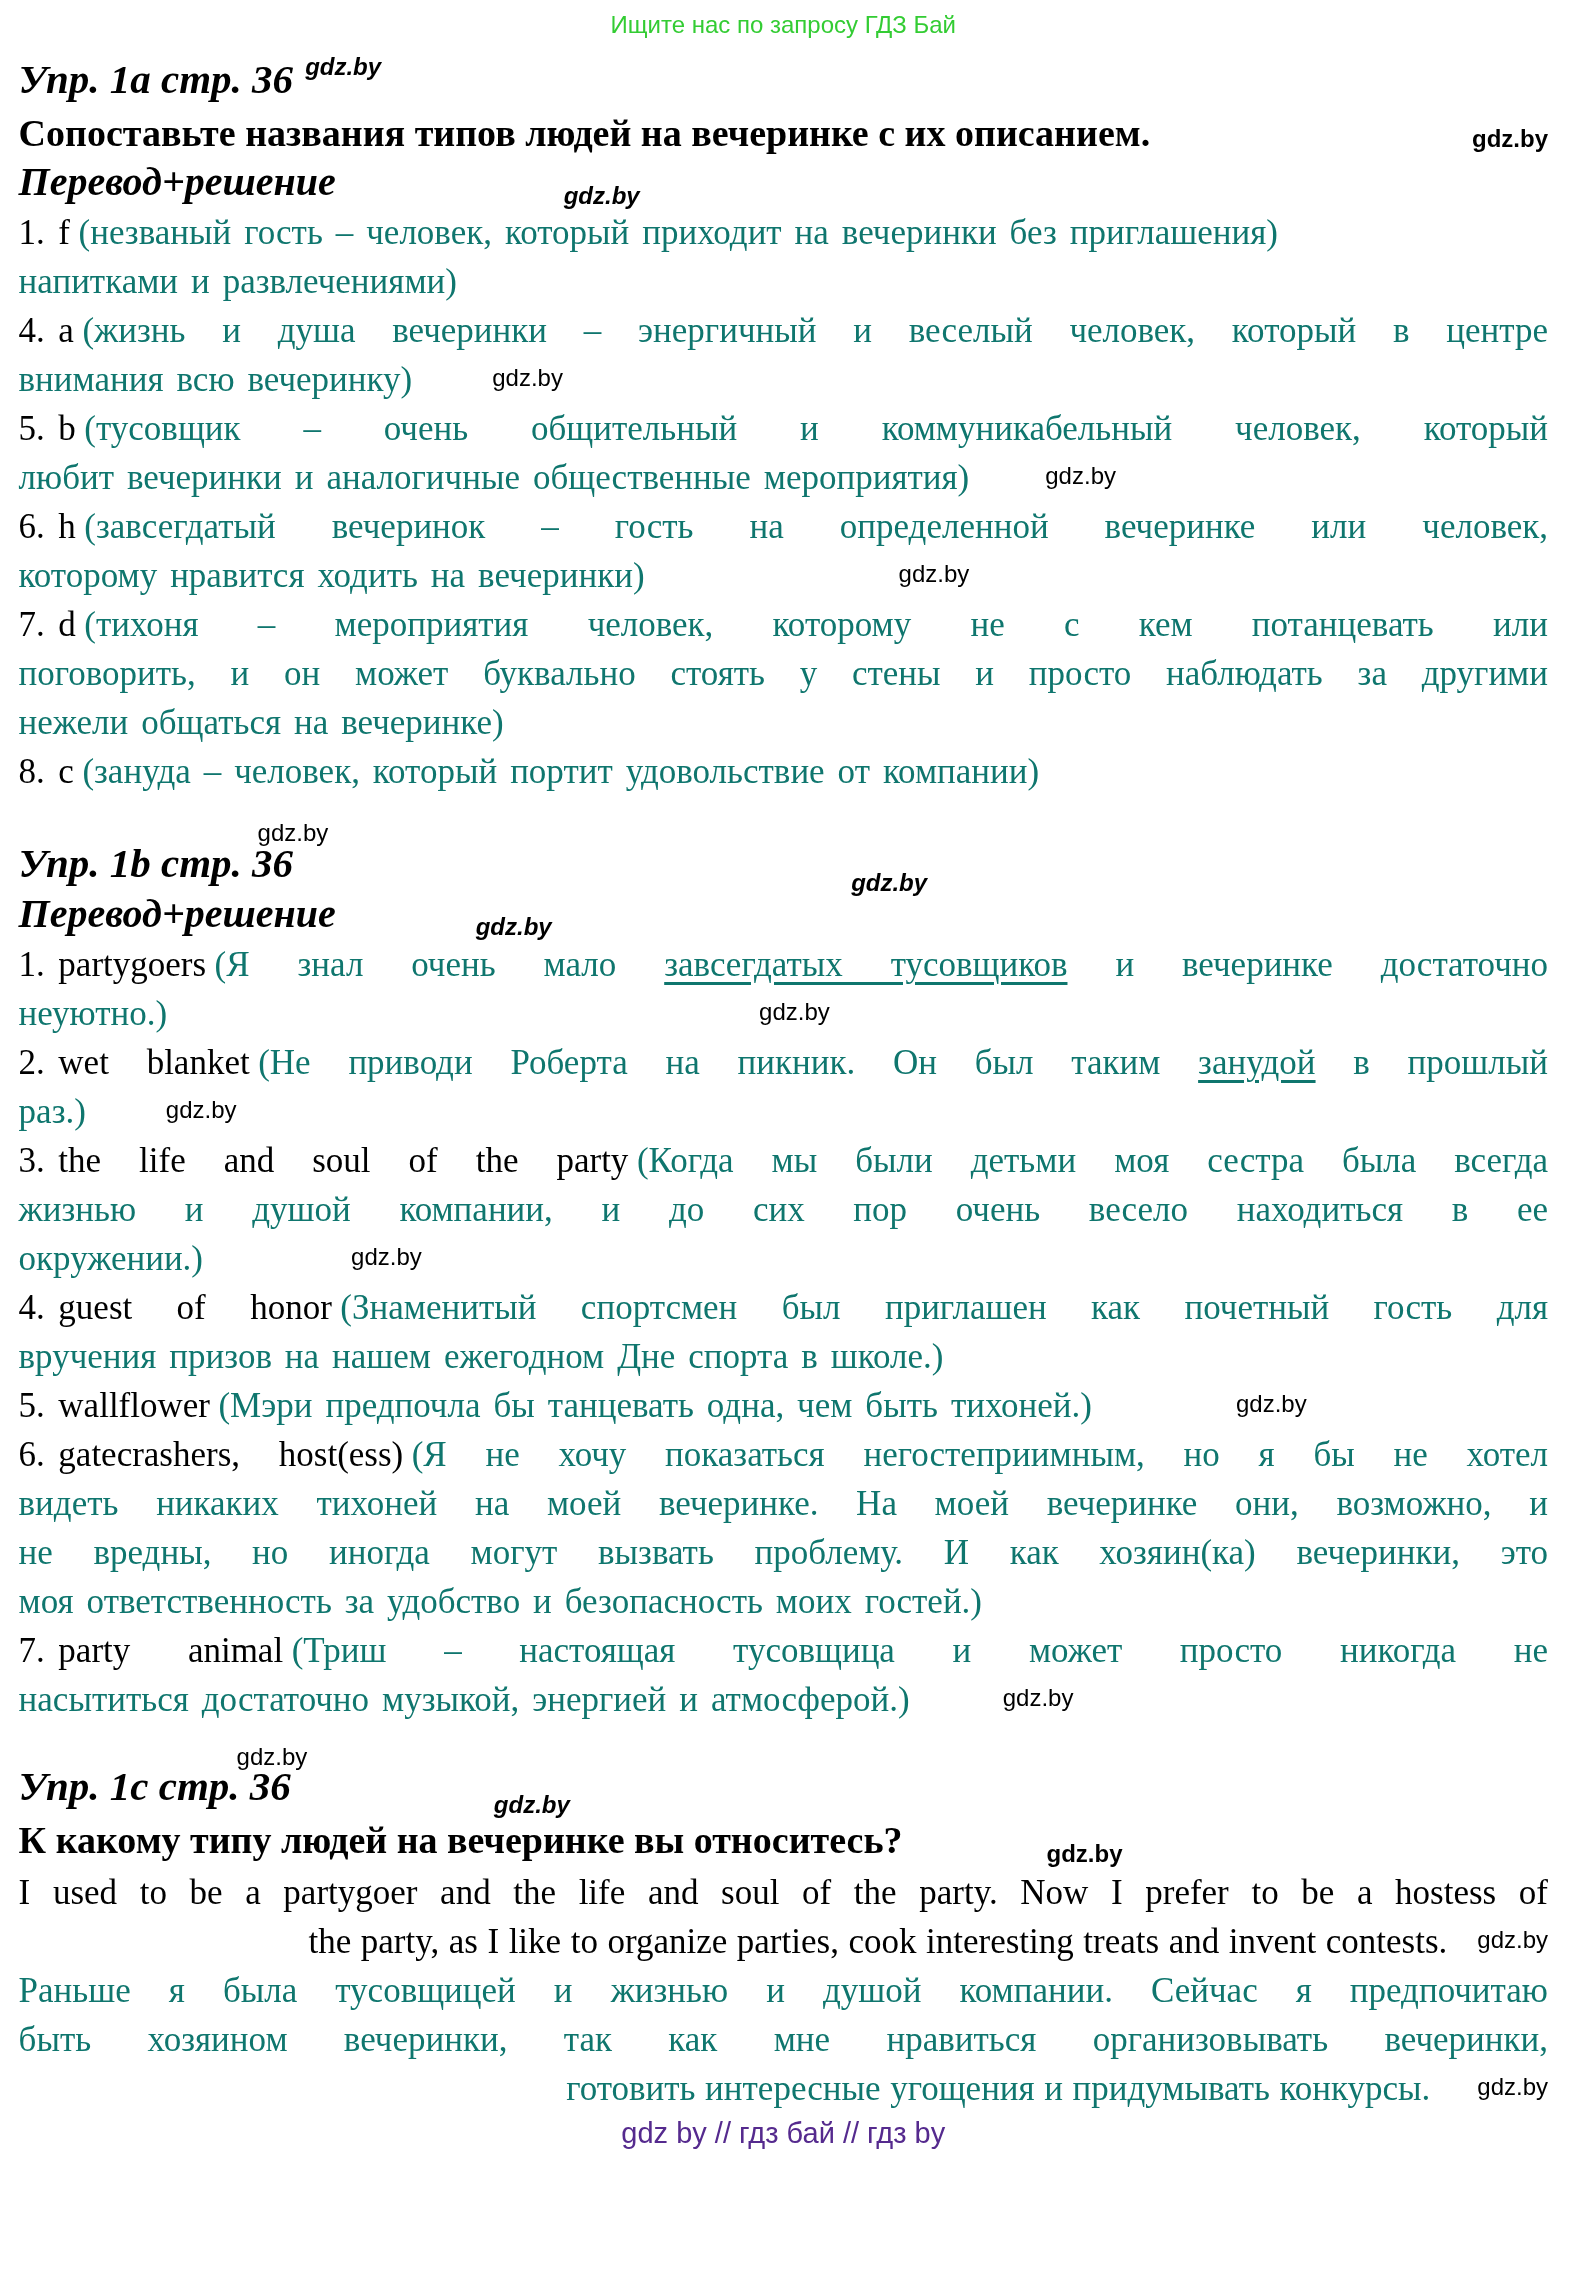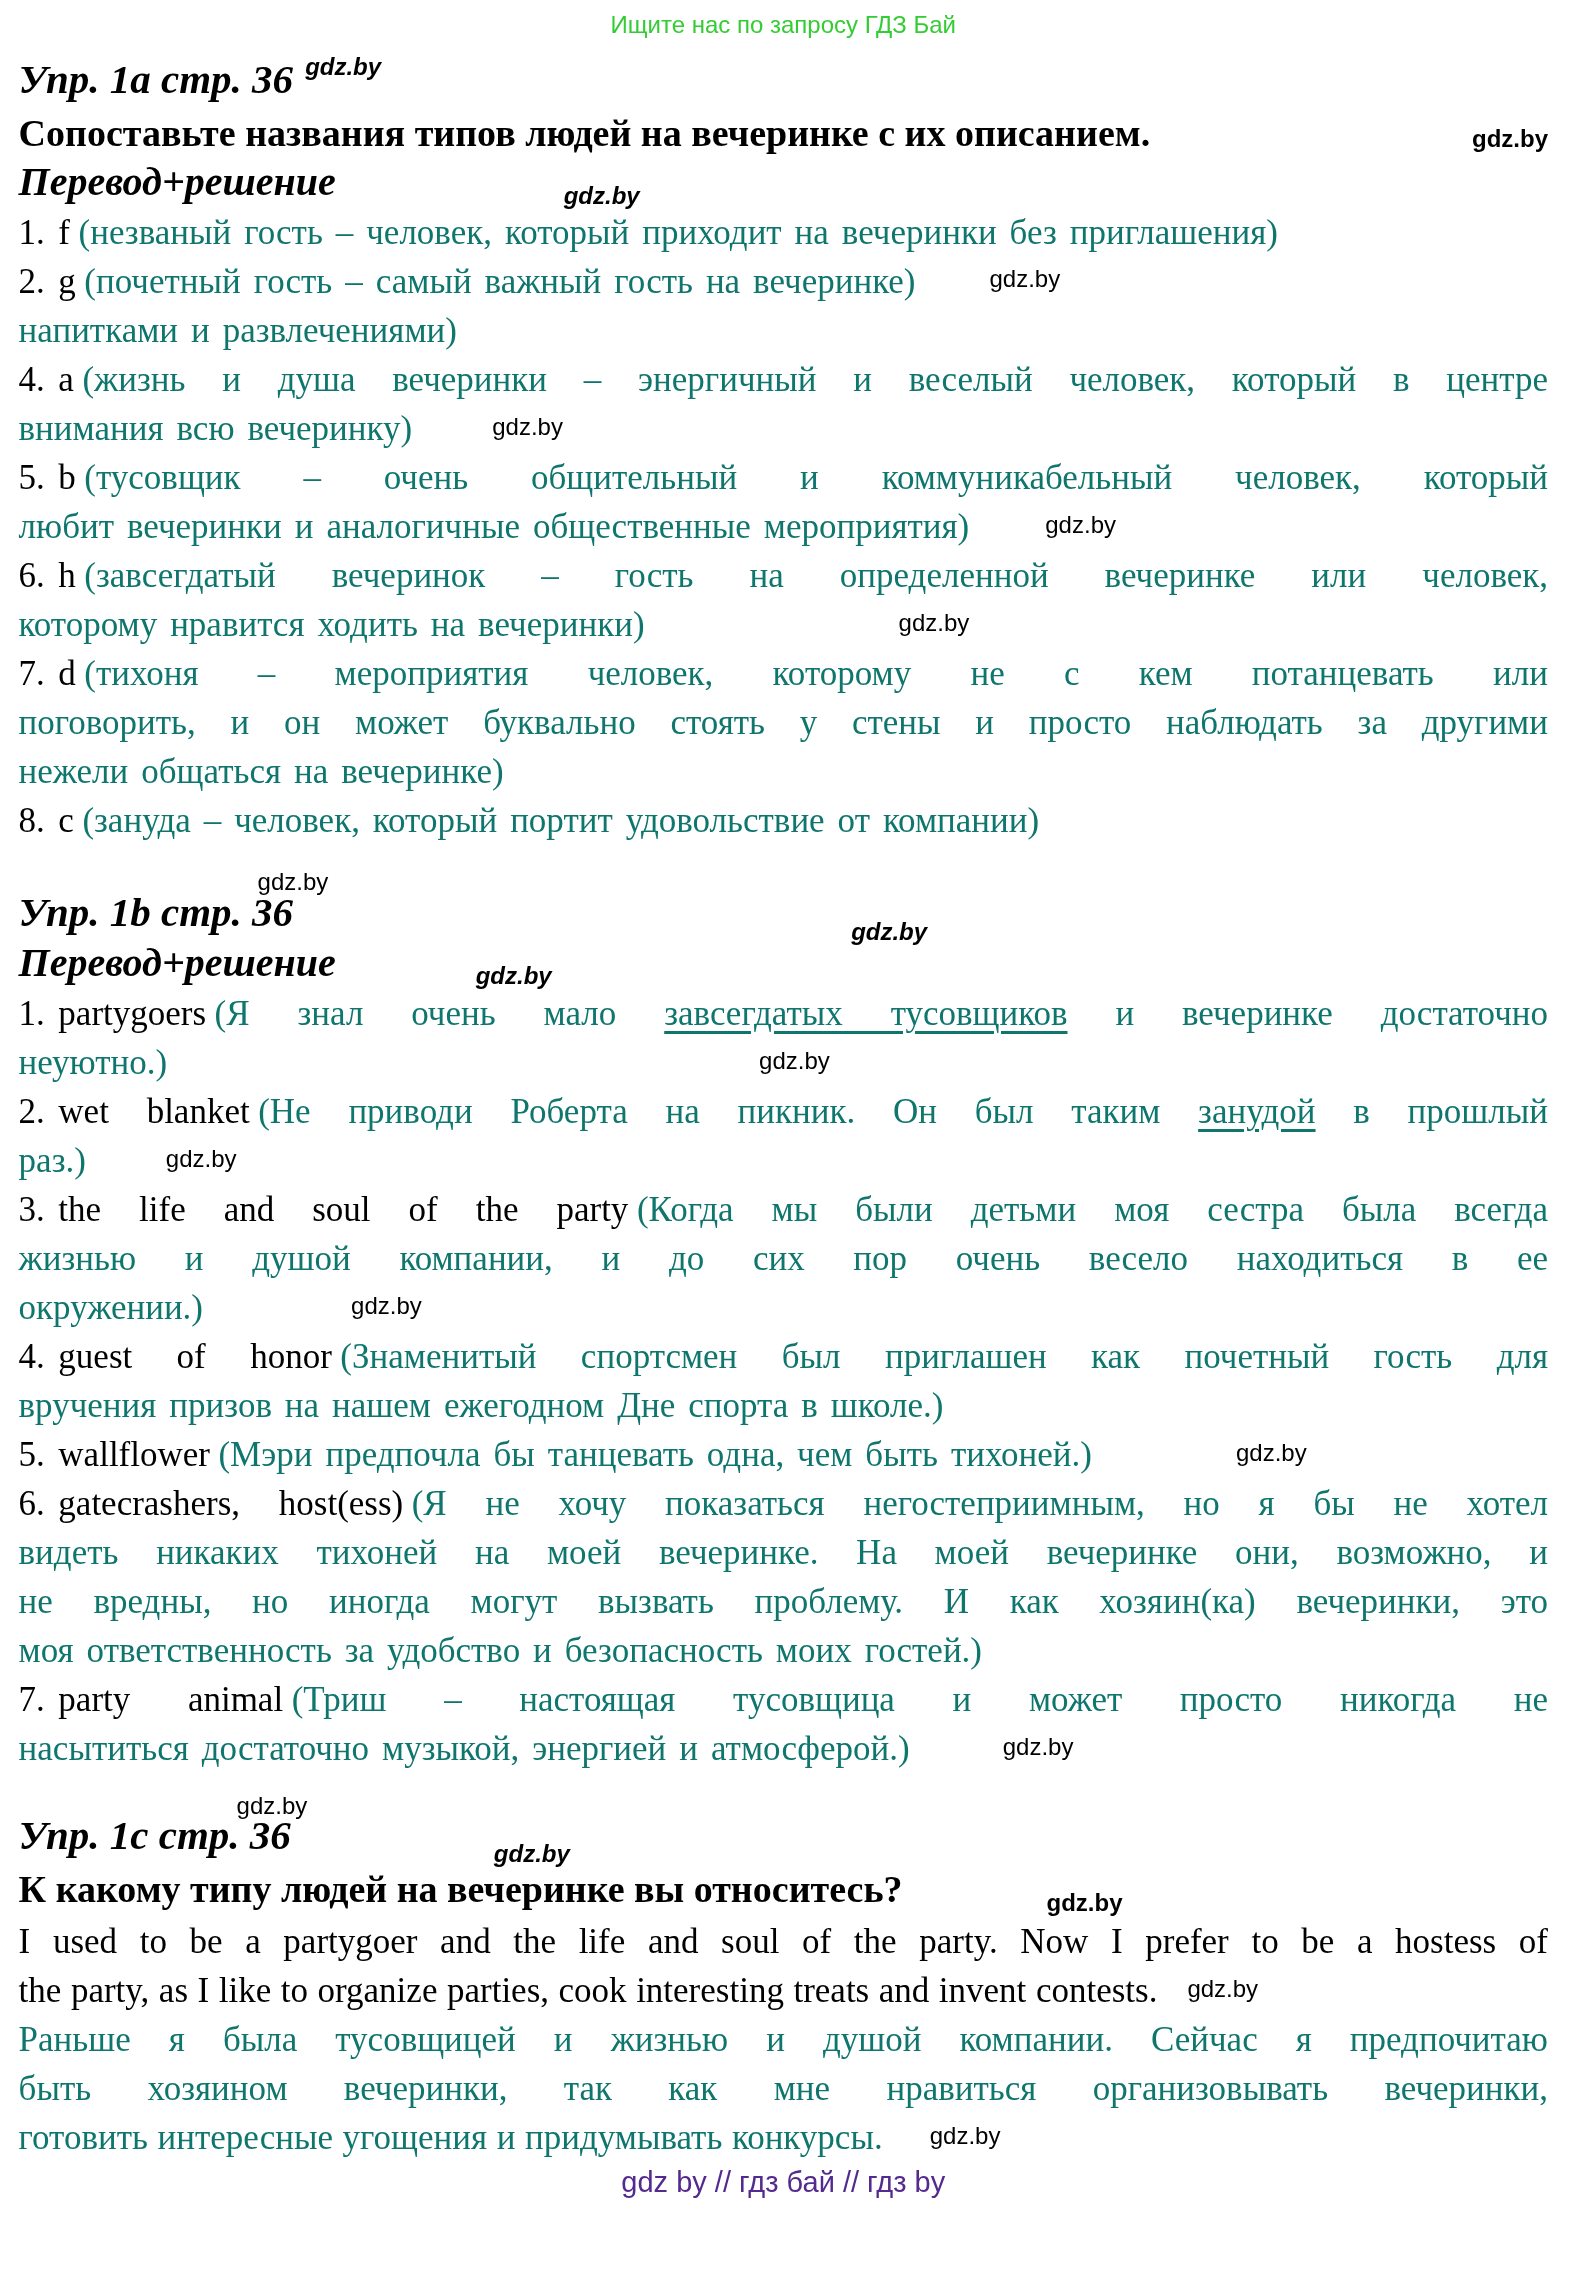--- a/index.html
+++ b/index.html
@@ -41,21 +41,21 @@
   .sol {
     margin-top: 6.8px;
     font-size: 40px;
     line-height: 42px;
     font-weight: bold;
     font-style: italic;
   }
   .items { margin-top: 5.1px; }
   .para  { margin-top: 6.8px; }
   .line  { width: 100%; word-spacing: 4.2px; }
-  .para .line { word-spacing: 0.8px; }
+  .para .line { word-spacing: 0.8px; text-align: right; }
   .jl    { text-align: justify; text-align-last: justify; }
   .num   { color: #000; margin-right: 13.5px; }
   .ans   { color: #000; margin-right: 8.5px; }
   .gray  { color: #0f766e; }
   .u     { text-decoration: underline; text-decoration-thickness: 2.5px; text-underline-offset: 6px; }
   .wm {
     font-family: "Liberation Sans", "DejaVu Sans", sans-serif;
     font-size: 24px;
     line-height: 25.4px;
     color: #000;
@@ -88,23 +88,20 @@
     <div class="task"><span class="wm" style="float:right;margin-top:13.5px;">gdz.by</span><span>Сопоставьте названия типов людей на вечеринке с их описанием.</span></div>
 
     <div class="sol"><span>Перевод+решение</span><span class="wm" style="margin-left:228px;position:relative;top:8.5px;">gdz.by</span></div>
 
     <div class="items">
 
       <div class="item">
         <div class="line"><span class="num">1.</span><span class="ans">f</span><span class="gray">(незваный гость – человек, который приходит на вечеринки без приглашения)</span></div>
       </div>
 
-      <div class="item">
-        <div class="line"><span class="num">2.</span><span class="ans">g</span><span class="gray">(почетный гость – самый важный гость на вечеринке)</span><span class="wm" style="margin-left:74px;position:relative;top:-6.8px;">gdz.by</span></div>
-      </div>
 
       <div class="item">
         <div class="line"><span class="gray">напитками и развлечениями)</span></div>
       </div>
 
       <div class="item">
         <div class="line jl"><span class="num">4.</span><span class="ans">a</span><span class="gray">(жизнь и душа вечеринки – энергичный и веселый человек, который в центре</span></div>
         <div class="line"><span class="gray">внимания всю вечеринку)</span><span class="wm" style="margin-left:80px;position:relative;top:-5.1px;">gdz.by</span></div>
       </div>
 

